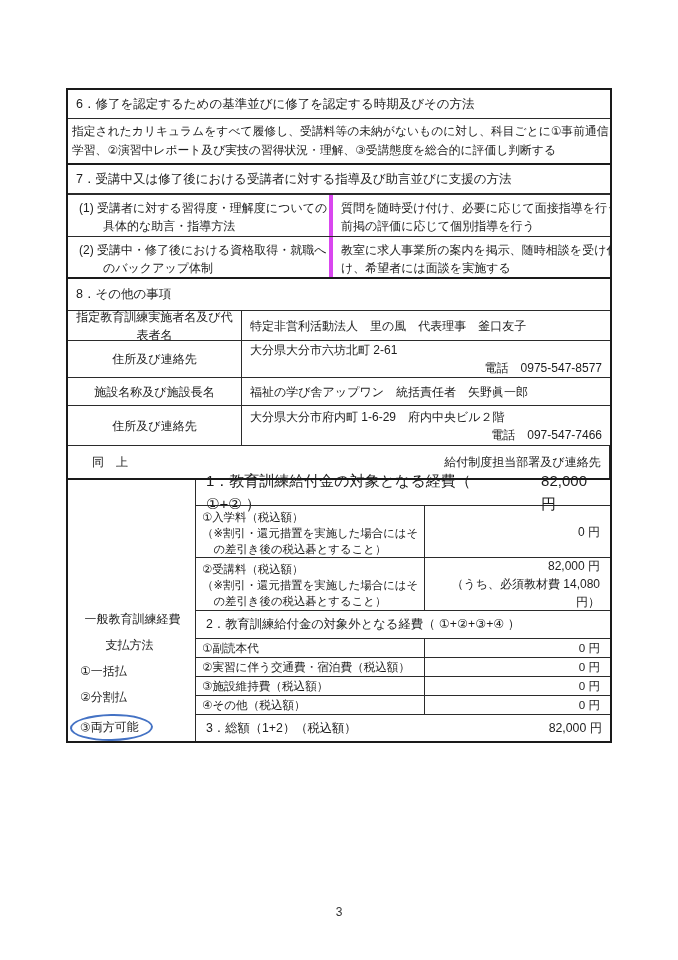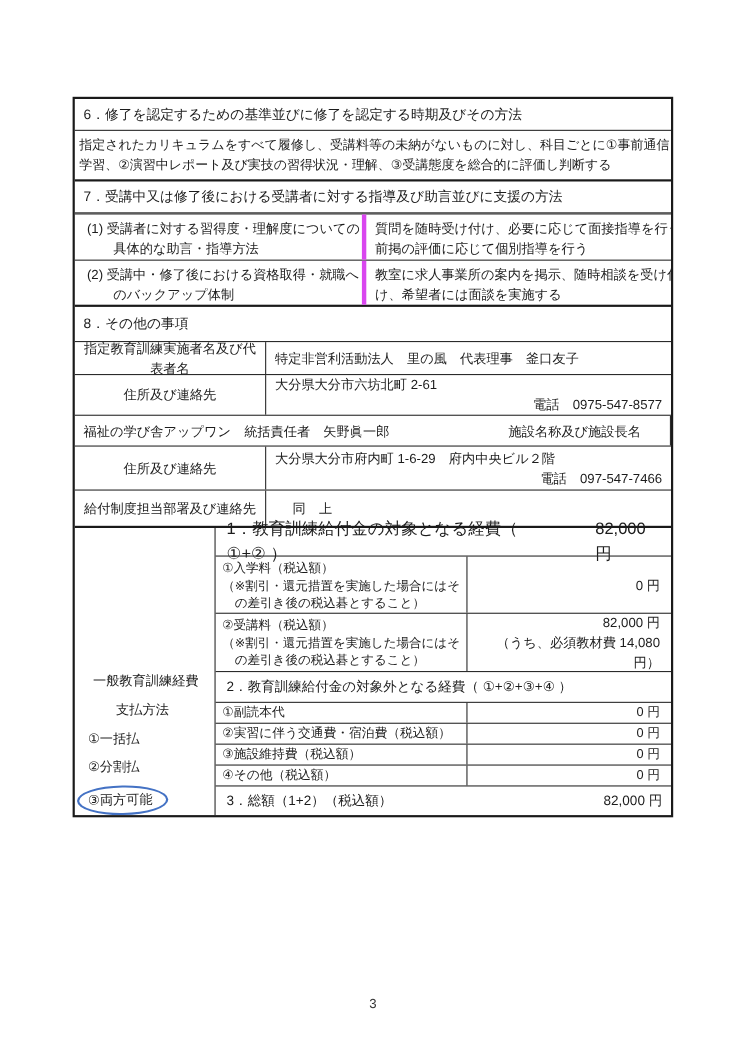--- a/index.html
+++ b/index.html
@@ -147,39 +147,39 @@
 
     <div class="row info-row h37">
       <div class="cell info-label">住所及び連絡先</div>
       <div class="cell info-value">
         <span class="line1">大分県大分市六坊北町 2-61</span>
         <span class="phone">電話　0975-547-8577</span>
       </div>
     </div>
 
     <div class="row info-row h28">
+      <div class="cell info-label">施設名称及び施設長名</div>
       <div class="cell info-value">
         <span class="line1">福祉の学び舎アップワン　統括責任者　矢野眞一郎</span>
       </div>
-      <div class="cell info-label">施設名称及び施設長名</div>
     </div>
 
     <div class="row info-row h40">
       <div class="cell info-label">住所及び連絡先</div>
       <div class="cell info-value">
         <span class="line1">大分県大分市府内町 1-6-29　府内中央ビル２階</span>
         <span class="phone">電話　097-547-7466</span>
       </div>
     </div>
 
     <div class="row info-row h33">
-      <div class="cell info-label">給付制度担当部署及び連絡先</div>
       <div class="cell info-value" style="padding-left:24px;">
         <span class="line1">同　上</span>
       </div>
+      <div class="cell info-label">給付制度担当部署及び連絡先</div>
     </div>
 
     <div class="fee">
       <div class="fee-left">
         <div class="pay-line1">一般教育訓練経費</div>
         <div class="pay-line2">支払方法</div>
         <div class="opt">①一括払</div>
         <div class="opt">②分割払</div>
         <div class="opt opt-wrap">
           <span class="circled" style="border-color: rgb(68, 114, 196);">③両方可能</span>

